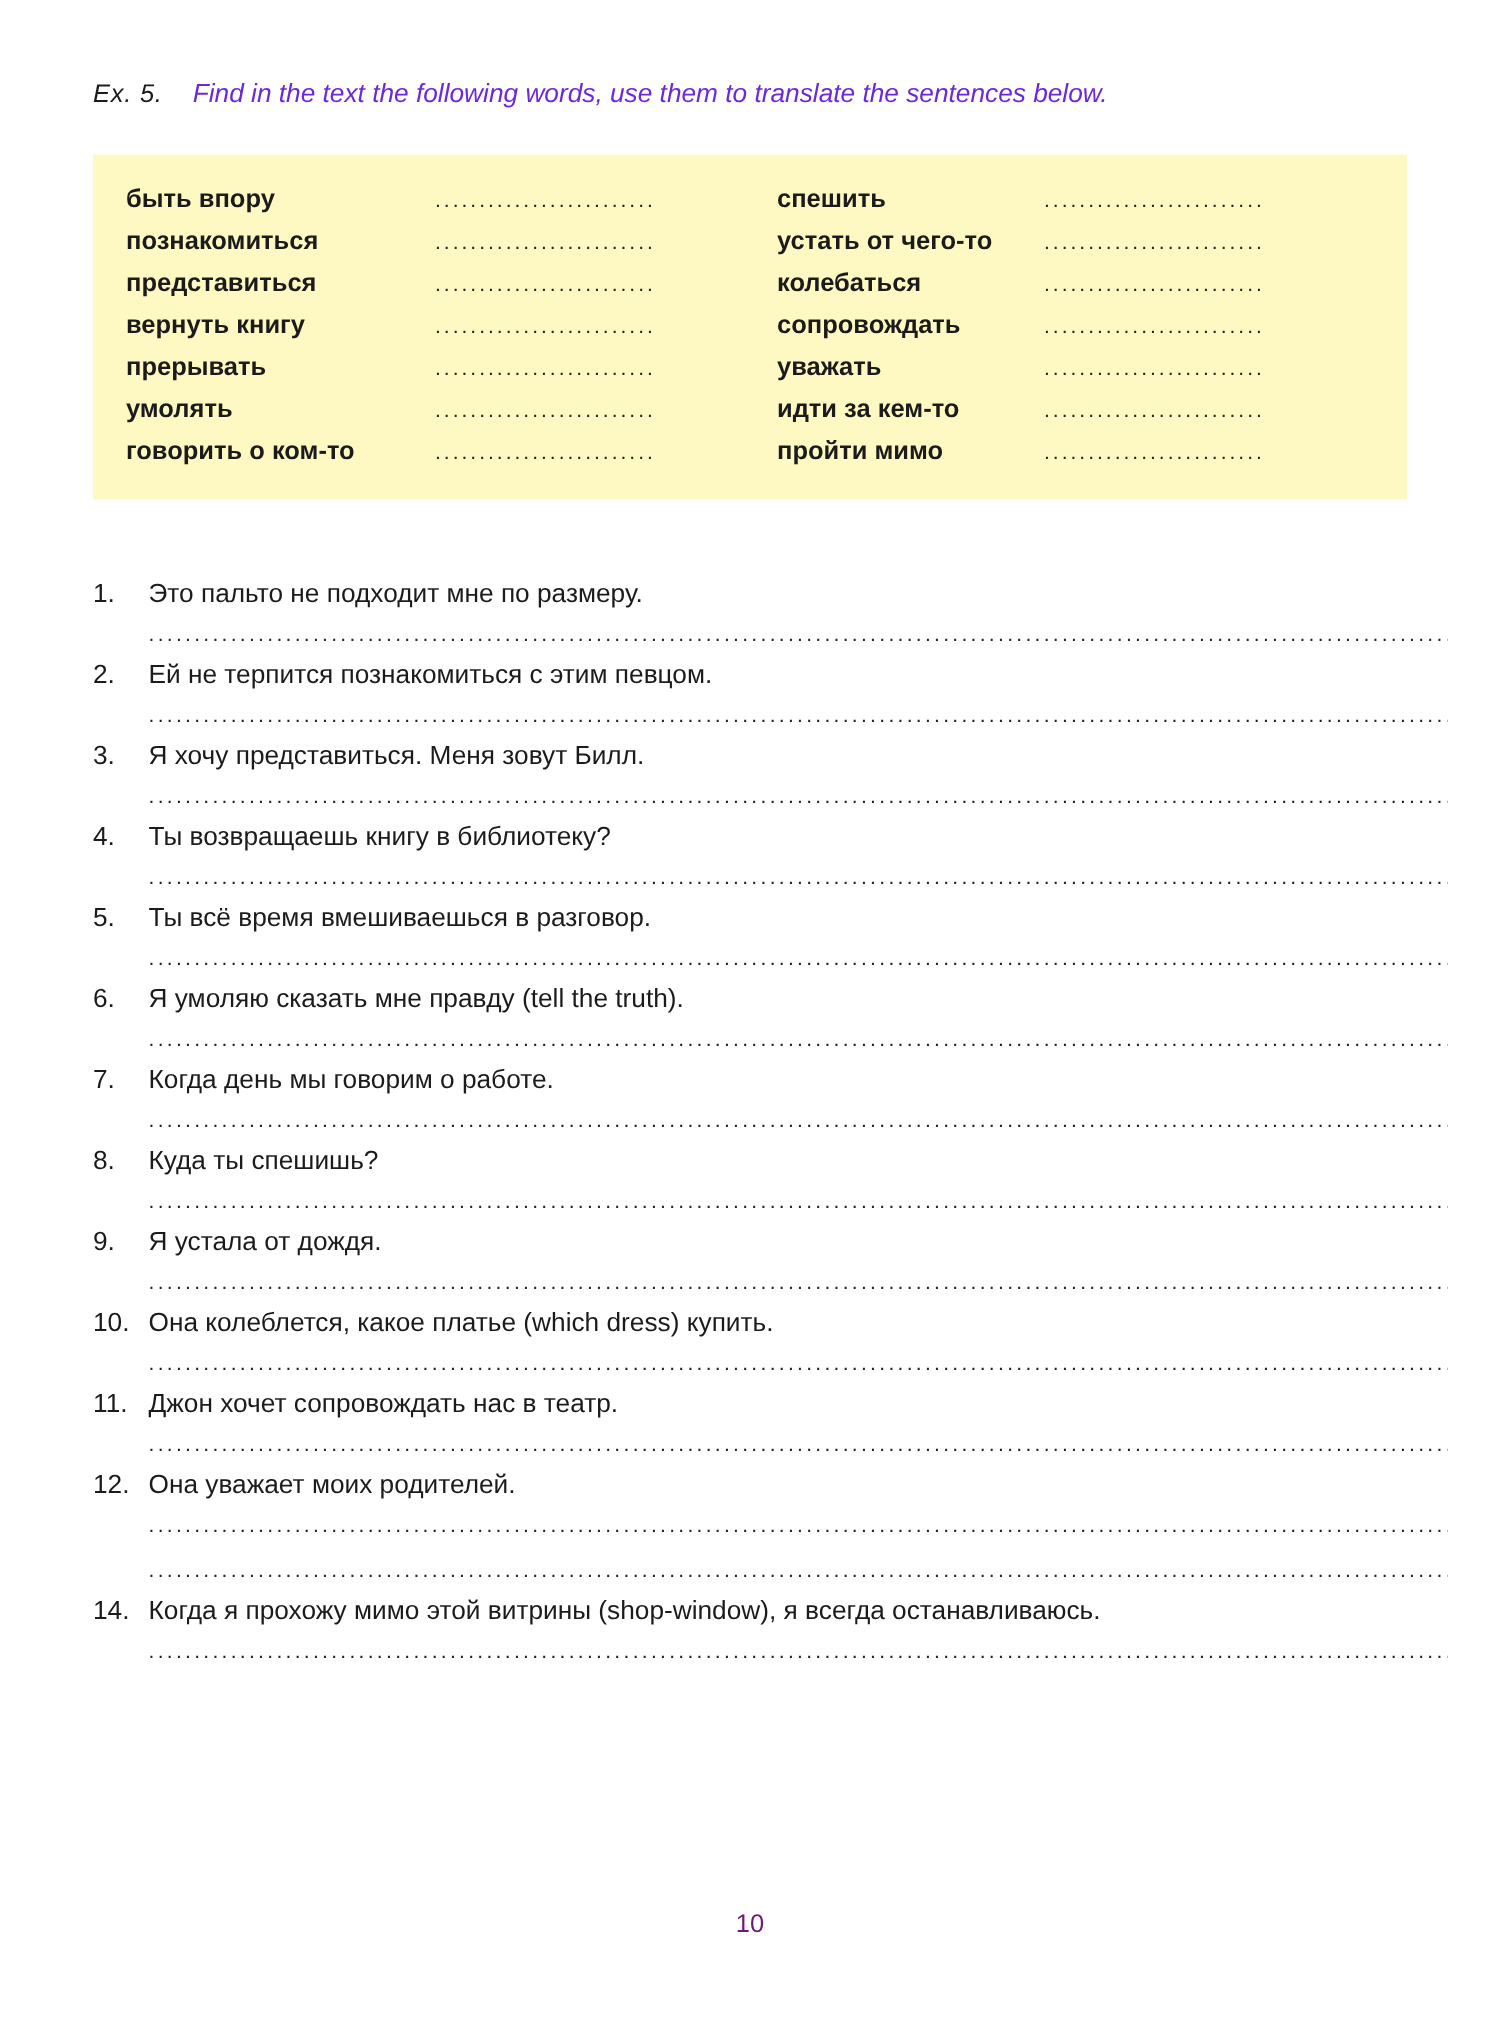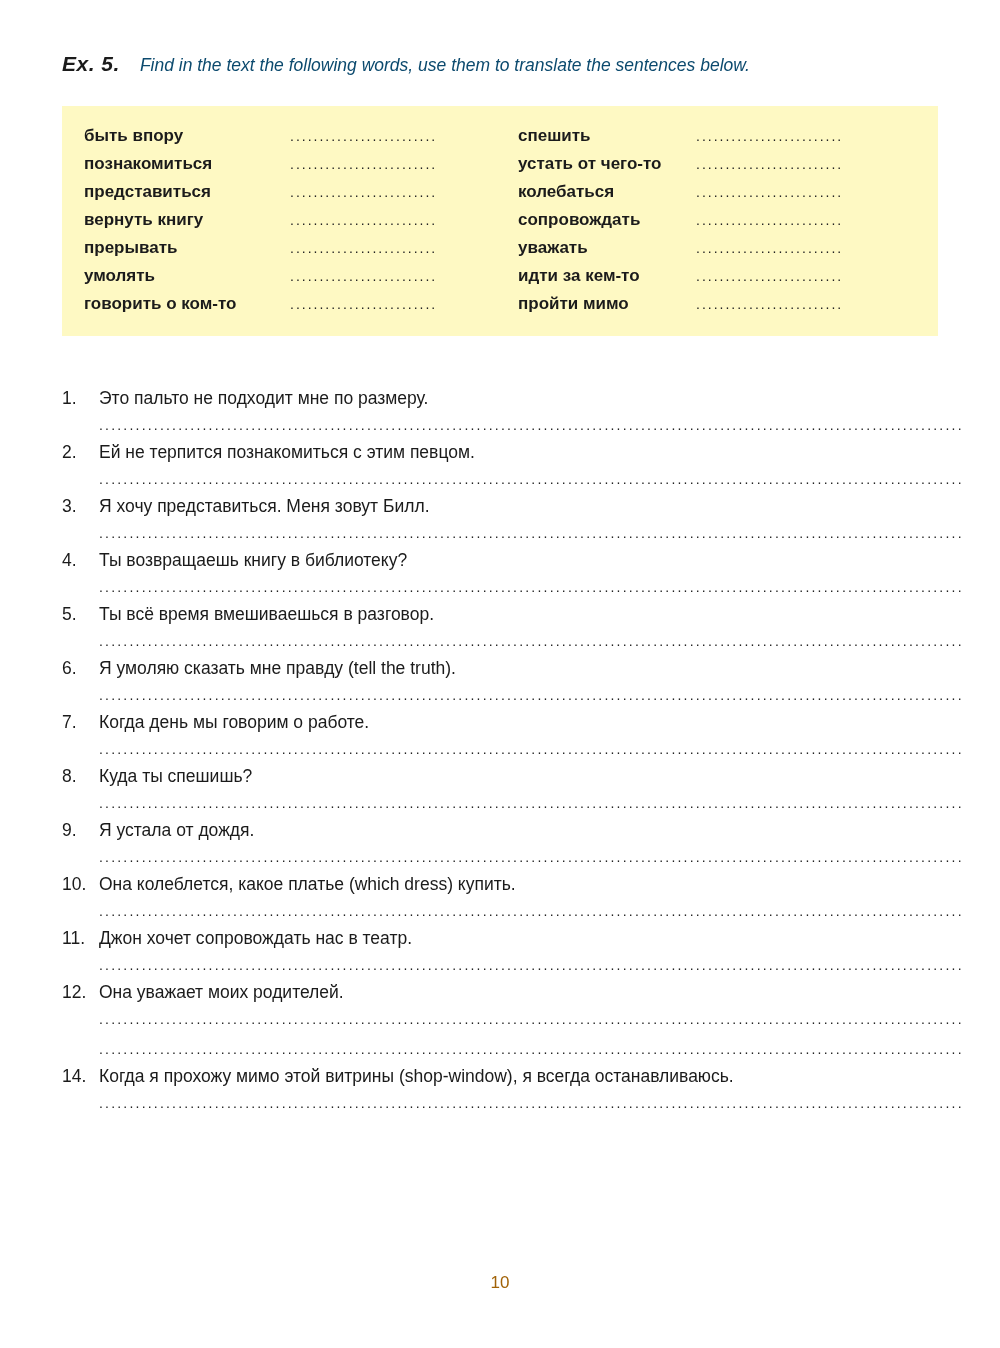--- a/index.html
+++ b/index.html
@@ -6,22 +6,22 @@
   body{
     width:1000px;height:1348px;
     font-family:"Liberation Sans",sans-serif;
     color:#1b1b1b;
     position:relative;
     overflow:hidden;
   }
   .page{padding:52px 35px 0 62px;}
 
   .header{display:flex;align-items:baseline;gap:20px;margin:0 0 30px 0;}
-  .exlabel{font-style:italic;font-weight:bold;font-size:21px;letter-spacing:.5px;}
-  .instruction{font-style:italic;font-size:17.5px;color:#0c4a6e;}
+  .exlabel{font-style:italic;font-weight:normal;font-size:17px;letter-spacing:.5px;}
+  .instruction{font-style:italic;font-size:17.5px;color:#6d28d9;}
 
   .wordbox{
     background:#fef9c3;
     width:832px;
     padding:16px 22px 18px 22px;
     display:flex;gap:36px;
     margin-bottom:50px;
   }
   .wcol{flex:1;min-width:0;}
   .wrow{display:flex;align-items:baseline;line-height:27px;}
@@ -41,21 +41,21 @@
   .stext{flex:1;}
   .sdots{
     margin-left:37px;
     height:30px;line-height:30px;
     overflow:hidden;white-space:nowrap;
     font-size:14px;letter-spacing:2.2px;color:#222;
   }
 
   .pagenum{
     position:absolute;left:0;bottom:55px;width:1000px;
-    text-align:center;font-size:17px;color:#a16207;
+    text-align:center;font-size:17px;color:#701a75;
   }
 </style>
 </head>
 <body>
 
 <div class="page">
 
   <div class="header">
     <span class="exlabel">Ex. 5.</span>
     <span class="instruction">Find in the text the following words, use them to translate the sentences below.</span>

